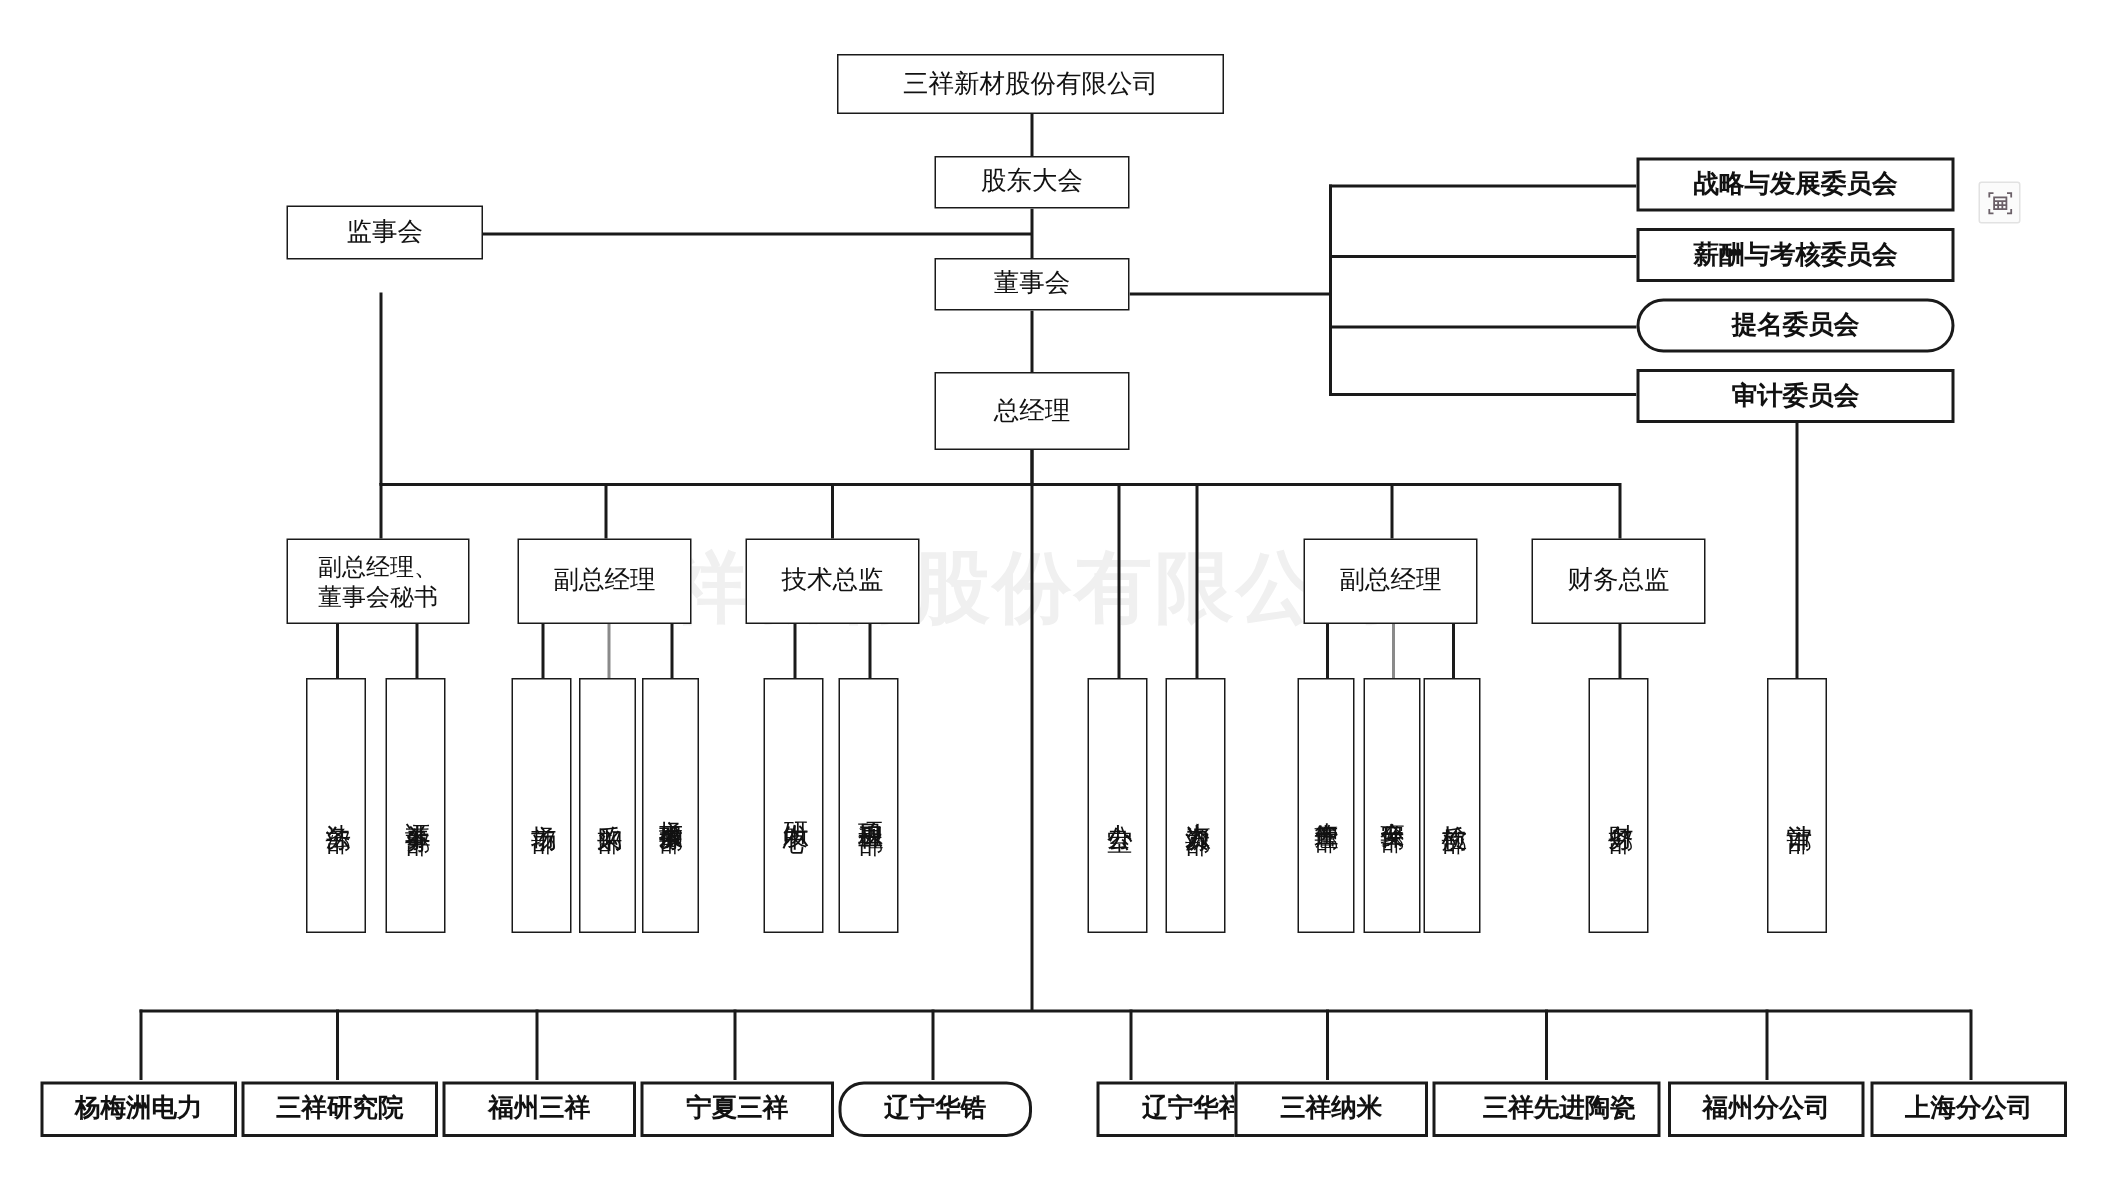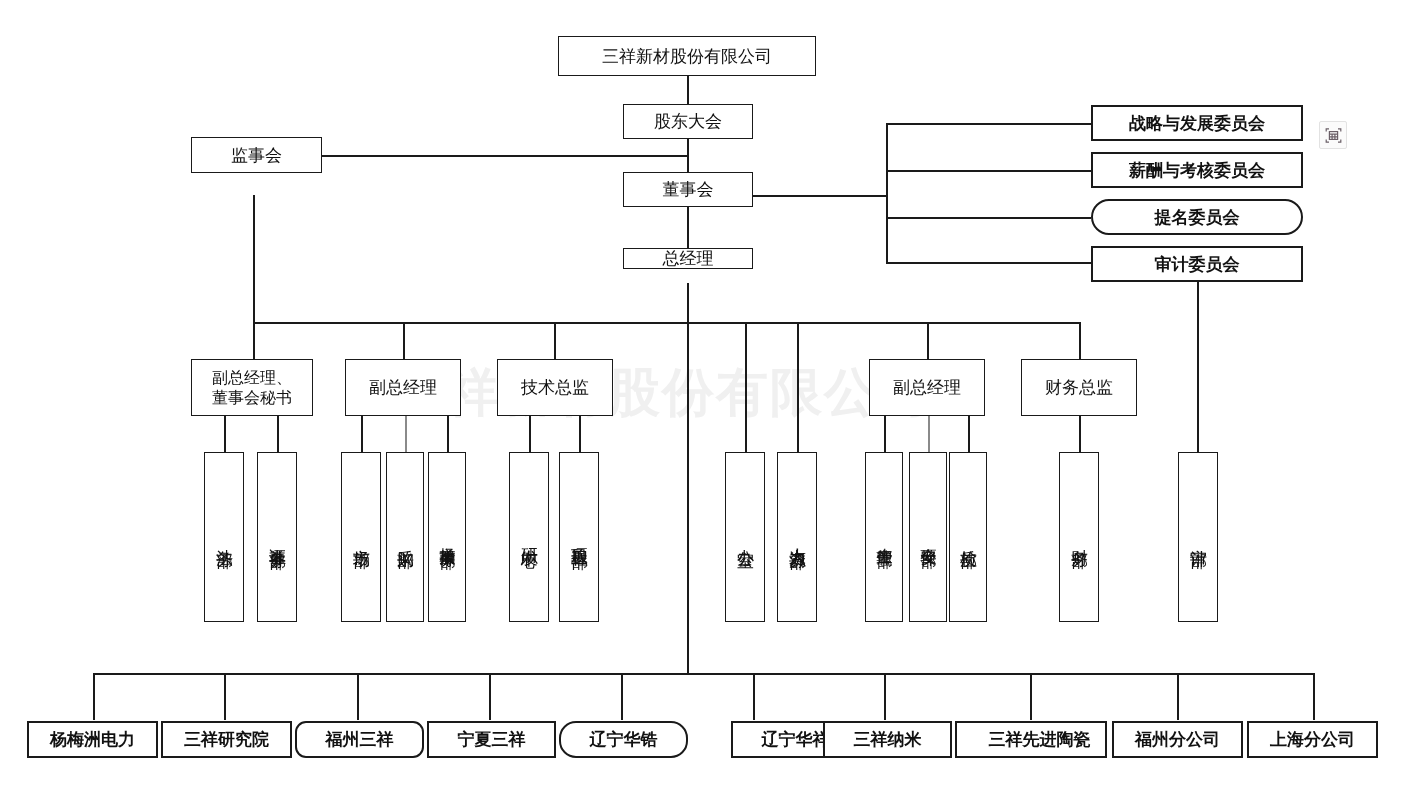--- a/index.html
+++ b/index.html
@@ -170,21 +170,21 @@
   <div class="ln v" style="left:1313px; top:673px; height:47px;"></div>
 
   <div class="box" style="left:558px; top:36px; width:258px; height:40px;">三祥新材股份有限公司</div>
 
   <div class="box" style="left:623px; top:104px; width:130px; height:35px;">股东大会</div>
 
   <div class="box" style="left:191px; top:137px; width:131px; height:36px;">监事会</div>
 
   <div class="box" style="left:623px; top:172px; width:130px; height:35px;">董事会</div>
 
-  <div class="box" style="left:623px; top:248px; width:130px; height:21px;">总经理</div>
+  <div class="box" style="left:623px; top:248px; width:130px; height:52px;">总经理</div>
 
   <div class="box thick" style="left:1091px; top:105px; width:212px; height:36px;">战略与发展委员会</div>
   <div class="box thick" style="left:1091px; top:152px; width:212px; height:36px;">薪酬与考核委员会</div>
   <div class="box thick" style="left:1091px; top:199px; width:212px; height:36px;border-radius:18px;">提名委员会</div>
   <div class="box thick" style="left:1091px; top:246px; width:212px; height:36px;">审计委员会</div>
 
   <div class="box" style="left:191px; top:359px; width:122px; height:57px; font-size:16px;">副总经理、
 董事会秘书</div>
   <div class="box" style="left:345px; top:359px; width:116px; height:57px;">副总经理</div>
   <div class="box" style="left:497px; top:359px; width:116px; height:57px;">技术总监</div>
@@ -235,21 +235,21 @@
   <div class="vbox" style="left:1059px; top:452px; width:40px; height:170px;">
     <span>财务部</span>
   </div>
 
   <div class="vbox" style="left:1178px; top:452px; width:40px; height:170px;">
     <span>审计部</span>
   </div>
 
   <div class="box thick" style="left:27px; top:721px; width:131px; height:37px;">杨梅洲电力</div>
   <div class="box thick" style="left:161px; top:721px; width:131px; height:37px;">三祥研究院</div>
-  <div class="box thick" style="left:295px; top:721px; width:129px; height:37px;border-radius:11px;">福州三祥</div>
+  <div class="box thick" style="left:295px; top:721px; width:129px; height:37px;">福州三祥</div>
   <div class="box thick" style="left:427px; top:721px; width:129px; height:37px;">宁夏三祥</div>
   <div class="box thick" style="left:559px; top:721px; width:129px; height:37px;border-radius:17px;">辽宁华锆</div>
   <div class="box thick" style="left:691px; top:721px; width:129px; height:37px;margin-left:40px;">辽宁华祥</div>
   <div class="box thick" style="left:823px; top:721px; width:129px; height:37px;text-align:center;">三祥纳米</div>
   <div class="box thick" style="left:955px; top:721px; width:152px; height:37px;padding-left:20px;">三祥先进陶瓷</div>
   <div class="box thick" style="left:1112px; top:721px; width:131px; height:37px;">福州分公司</div>
   <div class="box thick" style="left:1247px; top:721px; width:131px; height:37px;">上海分公司</div>
 
   <div class="capture-btn" title="截图">
     <svg width="17" height="17" viewBox="0 0 17 17" aria-hidden="true">

